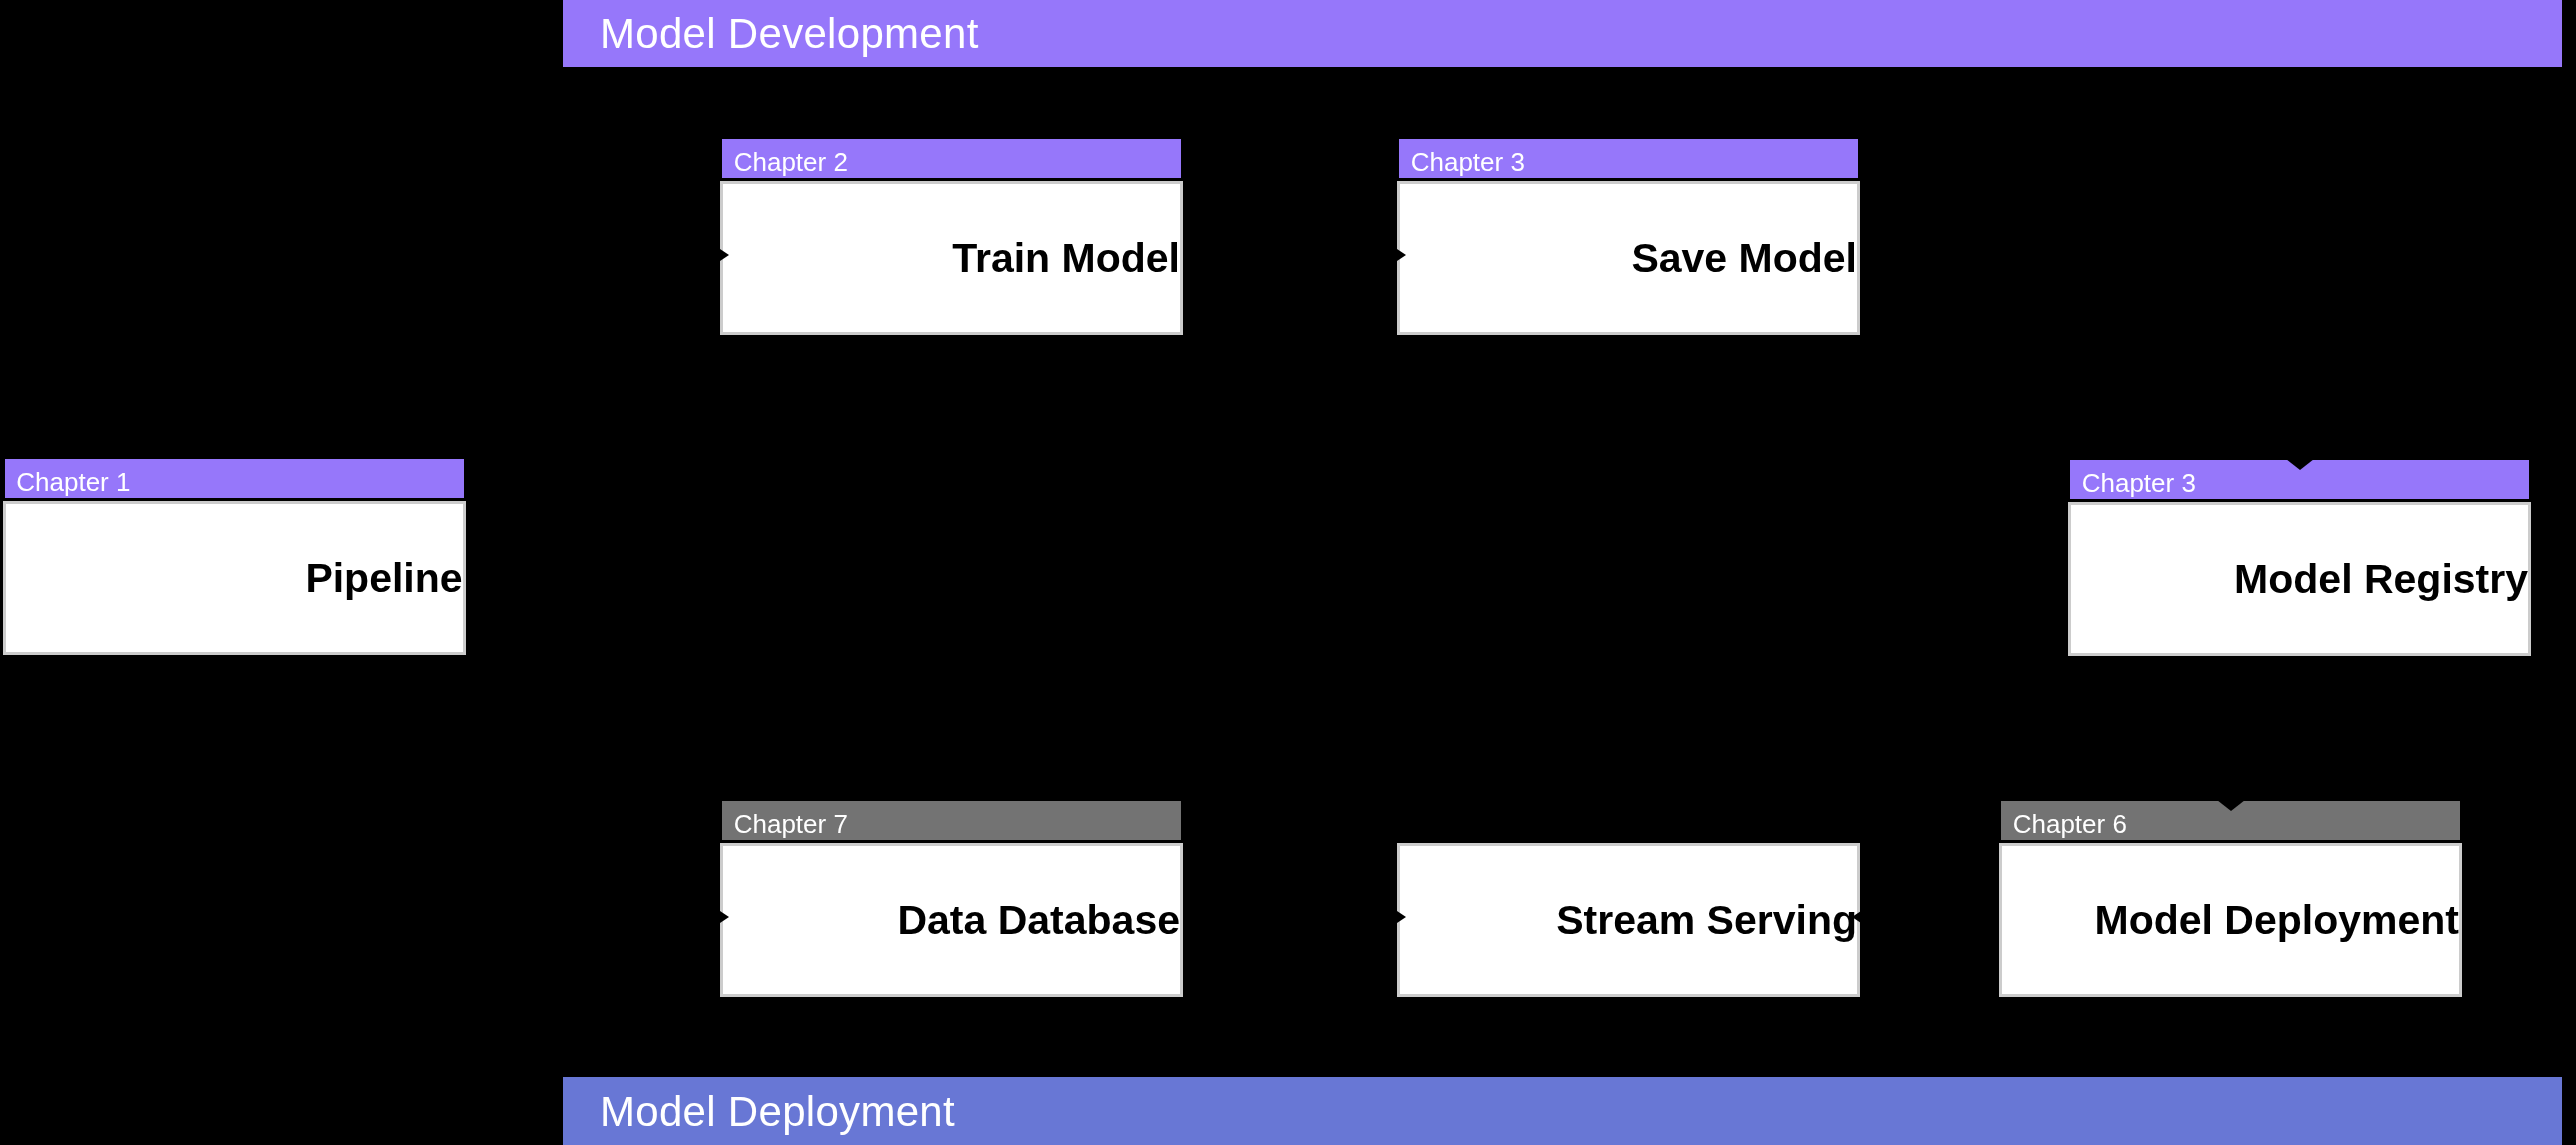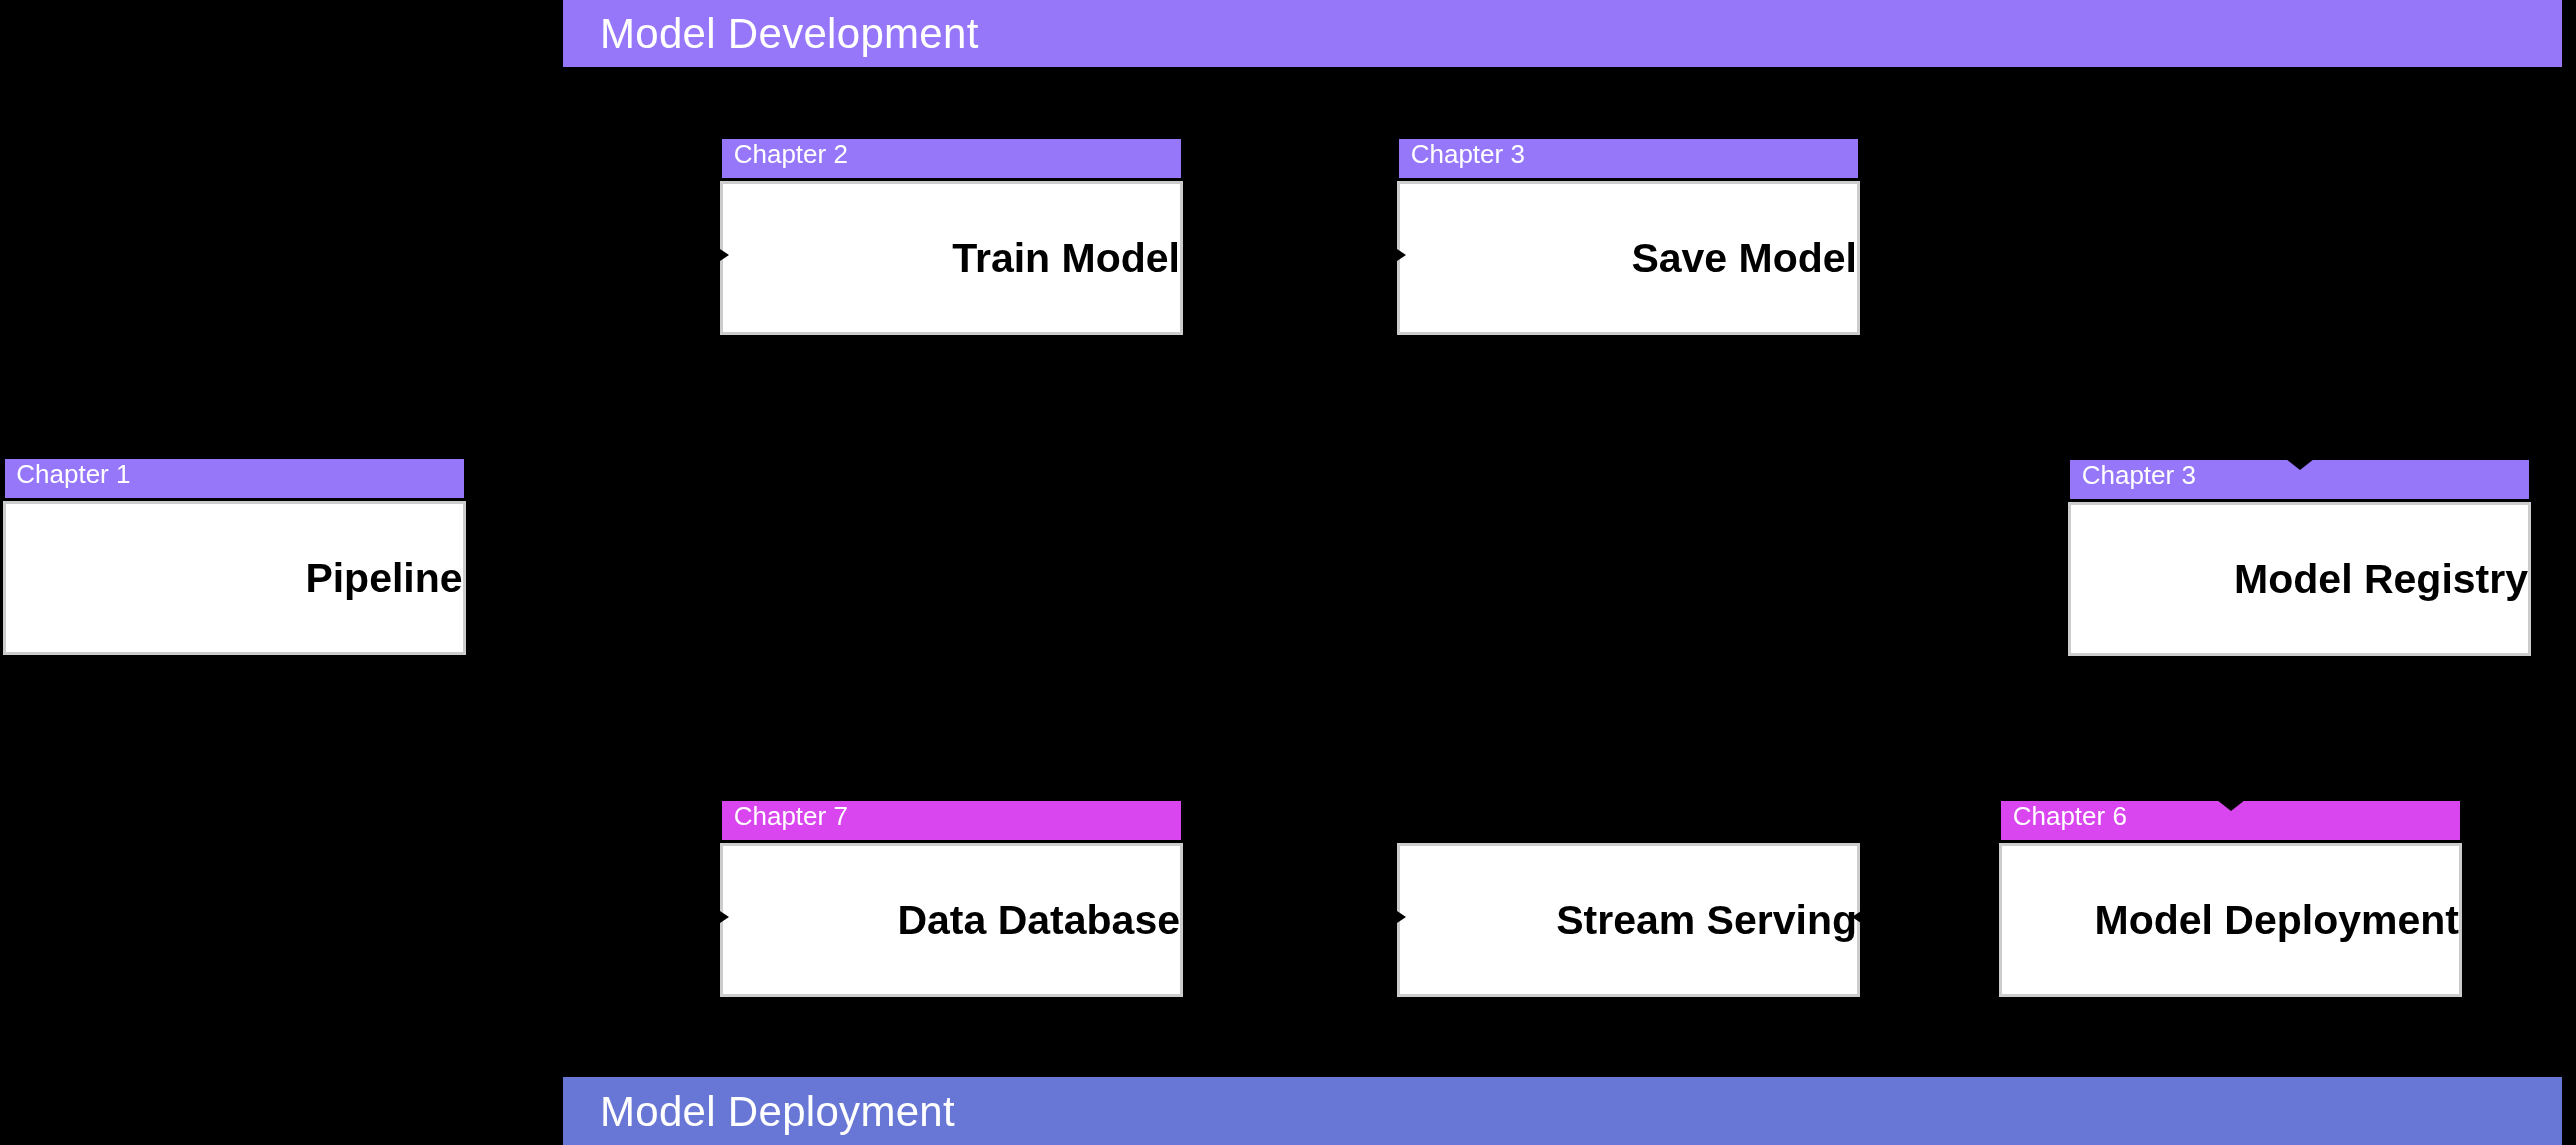--- a/index.html
+++ b/index.html
@@ -24,29 +24,29 @@
   #banner-top{top:0;height:67px;background:#9677fa;}
   #banner-bottom{top:1077px;height:69px;background:#6877d5;}
   
   .node{
     position:absolute;
     width:463px;height:196px;
   }
   .node-header{
     position:absolute;
     left:2px;right:2px;top:0;height:39px;
-    display:flex;align-items:flex-start;
+    display:flex;align-items:flex-end;
     box-sizing:border-box;
     padding-left:11.7px;
     color:#fff;
     font-size:26px;
     white-space:nowrap;
   }
   .purple .node-header{background:#9677fa;}
-  .indigo .node-header{background:#d946ef;}
+  .indigo .node-header{background:#737373;}
   .node-body{
     position:absolute;
     left:0;right:0;top:42px;bottom:0;
     background:#ffffff;
     border:3.3px solid #cccccc;
     display:flex;align-items:center;justify-content:flex-end;
   }
   .node-title{
     color:#000;
     font-size:41px;

